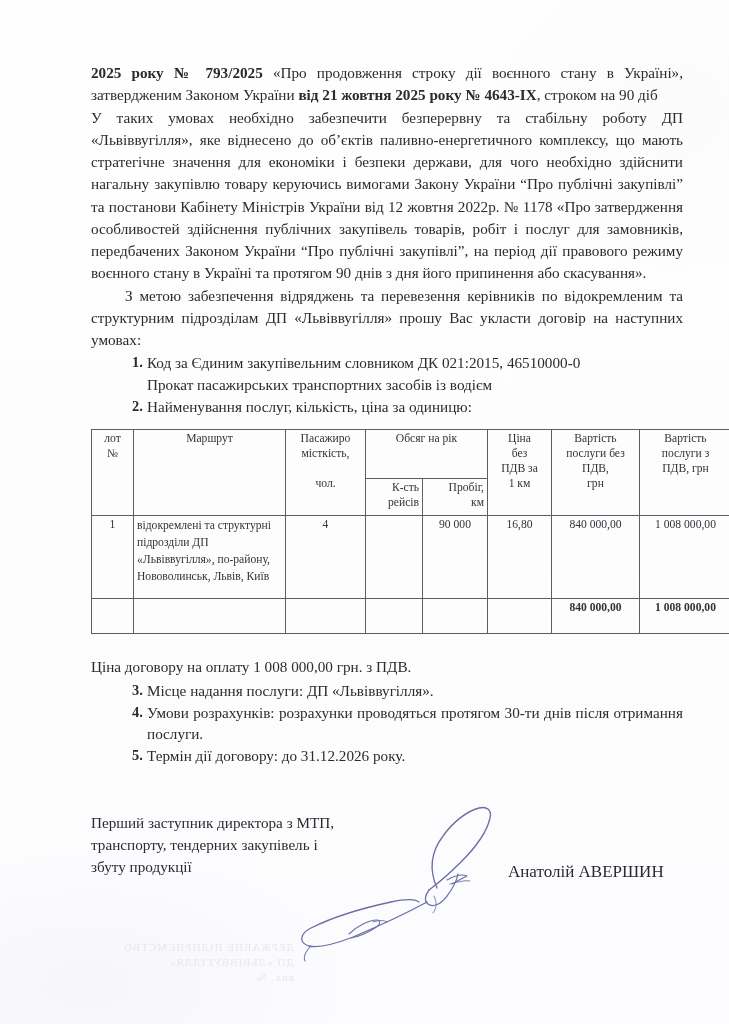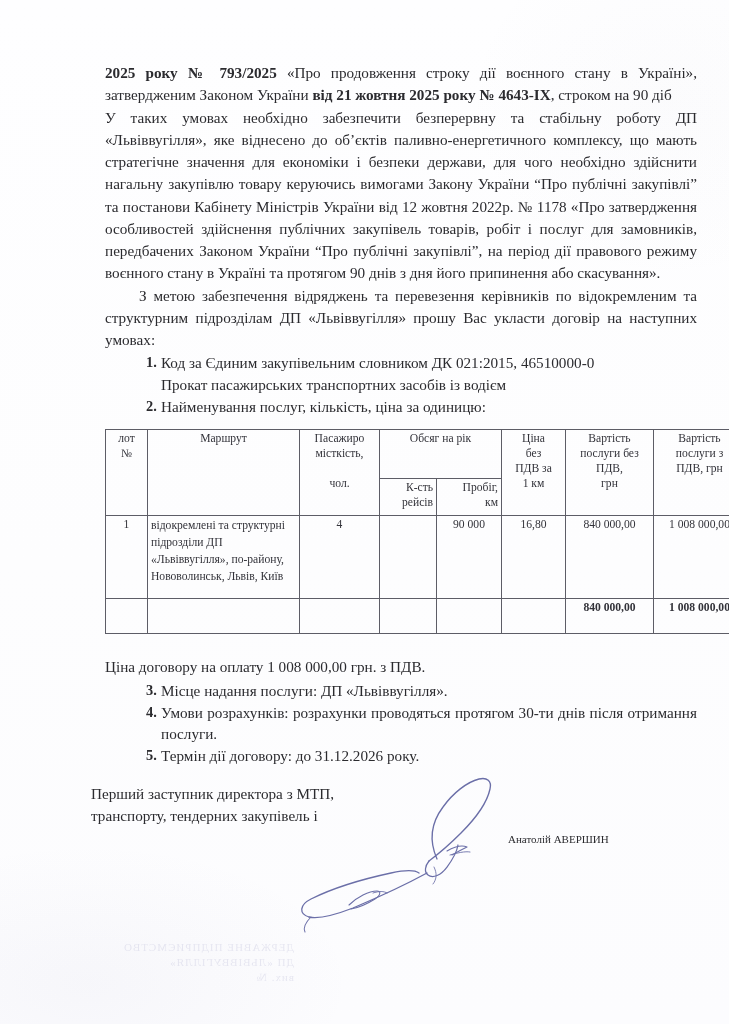--- a/index.html
+++ b/index.html
@@ -51,21 +51,21 @@
   }
 
   .page {
     position: absolute;
     inset: 0;
     z-index: 2;
   }
 
   .content {
     position: absolute;
-    left: 105px;
+    left: 91px;
     top: 62px;
     width: 592px;
   }
 
   p.para {
     margin: 0;
     font-size: 15.2px;
     line-height: 1.465;
     text-align: justify;
     text-justify: inter-word;
@@ -147,34 +147,34 @@
   .row-total td.tot { font-weight: bold; }
 
   
   .after-table { margin-top: 22px; }
   .price-line  { font-size: 15.2px; line-height: 1.45; }
 
   
   .sig-zone {
     position: absolute;
     left: 91px;
-    top: 783px;
+    top: 812px;
     width: 592px;
     height: 150px;
   }
   .sig-title {
     font-size: 15.2px;
     line-height: 1.44;
     white-space: nowrap;
   }
   .sig-name {
     position: absolute;
     left: 417px;
     top: 50px;
-    font-size: 11px;
+    font-size: 17px;
     white-space: nowrap;
   }
   .sig-ink {
     position: absolute;
     left: 196px;
     top: -16px;
     width: 290px;
     height: 165px;
     pointer-events: none;
   }
@@ -314,20 +314,21 @@
         </li>
       </ul>
     </div>
 
   </div>
 
   <div class="sig-zone">
     <div class="sig-title">
       <div>Перший заступник  директора з МТП,</div>
       <div>транспорту, тендерних закупівель і</div>
+      <div>збуту продукції</div>
     </div>
     <div class="sig-name">Анатолій АВЕРШИН</div>
 
     <div class="sig-ink">
       <svg width="290" height="165" viewBox="0 0 290 165" fill="none" xmlns="http://www.w3.org/2000/svg" aria-hidden="true">
         <g stroke="#6b6fa8" fill="none" stroke-linecap="round" stroke-linejoin="round">
 
           <path d="M150 92 C142 74, 144 56, 156 40 C166 26, 180 15, 192 12 C200 10, 205 14, 203 22 C200 36, 188 52, 174 66 C162 78, 150 88, 142 94" stroke-width="1.35"></path>
 
           <path d="M142 94 C138 99, 137 105, 141 108 C146 112, 154 108, 160 100 C166 92, 170 84, 171 78" stroke-width="1.25"></path>

